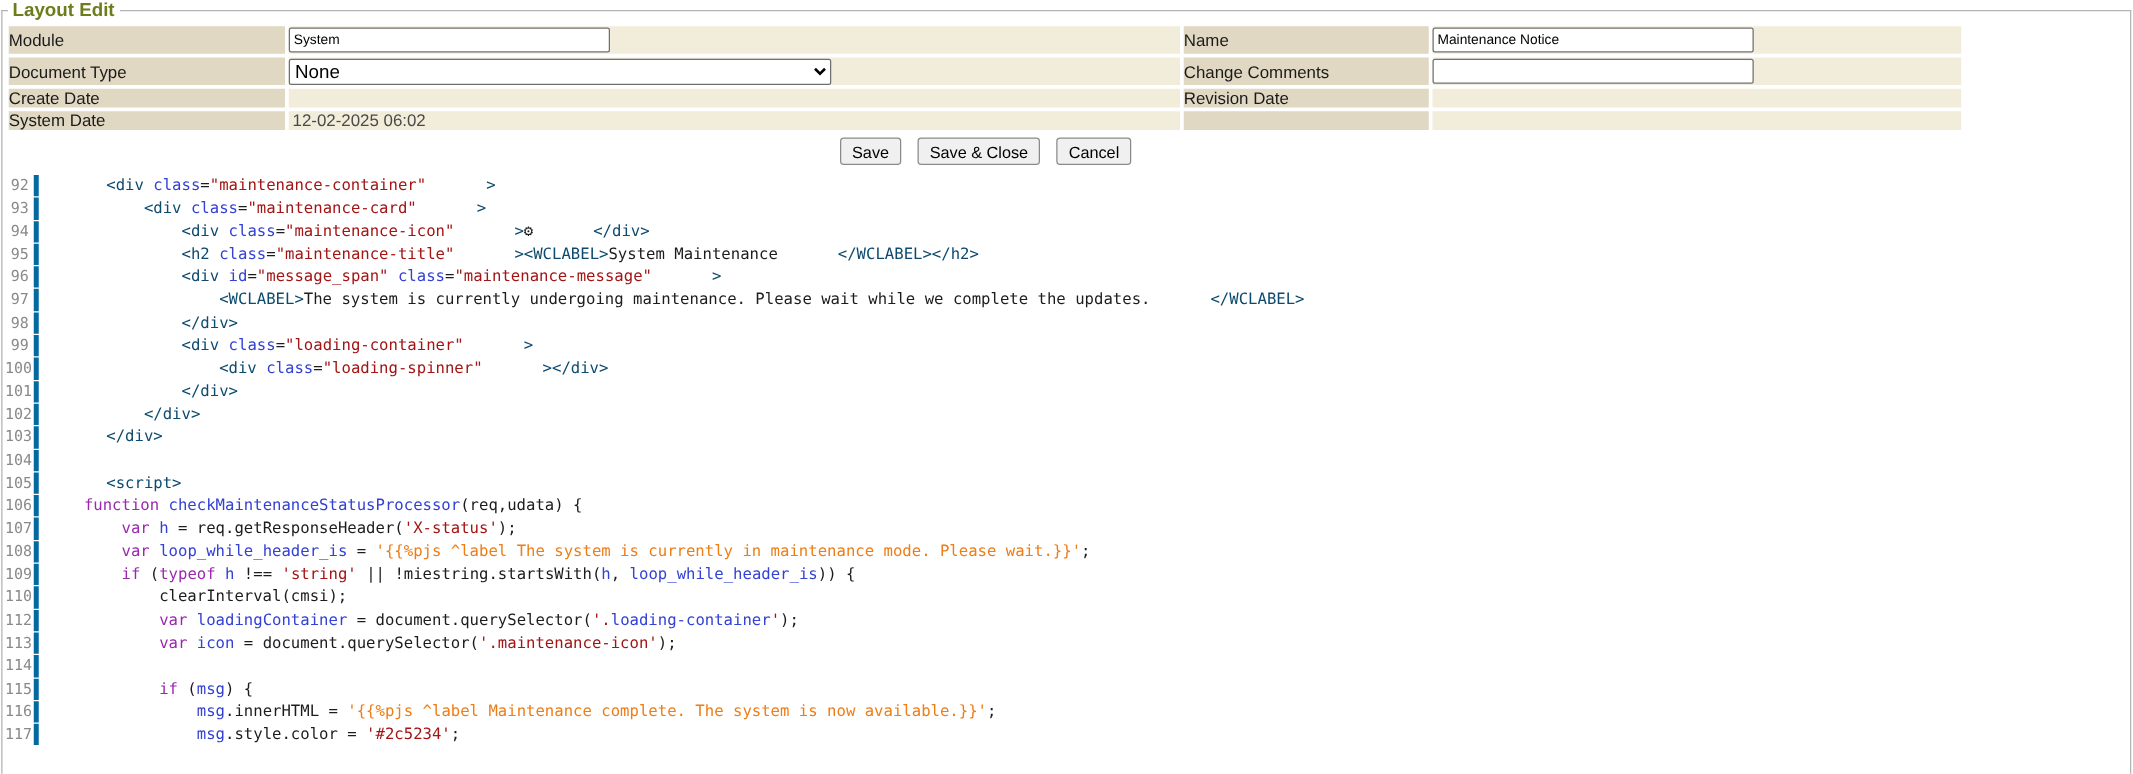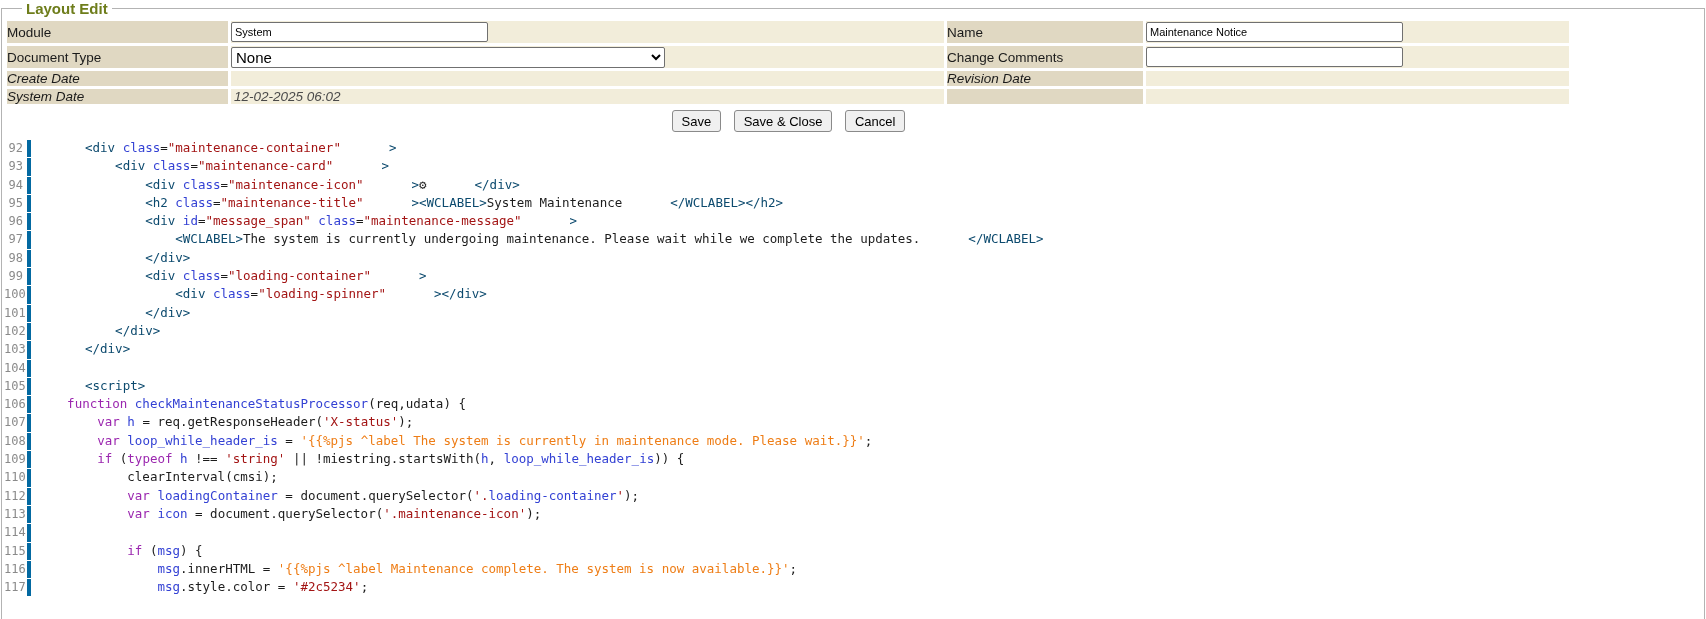--- a/index.html
+++ b/index.html
@@ -7,29 +7,29 @@
   body {
     width:1706px; height:619px; overflow:hidden; background:#ffffff;
     font-family:"Liberation Sans", sans-serif;
   }
   .layout-fieldset {
     border:1px solid #b3b3b3; border-bottom:none;
     margin:0 1px; padding:1px 2px 0 2px; height:640px;
   }
   .layout-legend {
     color:#6e7d1b; font-weight:bold; font-size:15px;
-    padding:0 4px; margin-left:18px;
+    padding:0 4px; margin-left:2px;
   }
   table.form { border-collapse:separate; border-spacing:3px; margin:0; }
   table.form td { padding:0; vertical-align:middle; }
   td.lbl { background:#e0d8c2; font-size:13.5px; color:#1a1a1a; padding:1px 2px 1px 5px; }
   td.val { background:#f2edda; font-size:13.5px; color:#444; padding:0 0 0 1px; }
   .c1 { width:221px; } .c2 { width:713px; } .c3 { width:196px; } .c4 { width:423px; }
   .row-tall td { height:22px; }
-  .row-short td { height:14px;font-style:italic; }
+  .row-short td { height:14px; }
   input.text {
     width:257px; height:20px; border:1px solid #707070; border-radius:2px;
     font-family:"Liberation Sans",sans-serif; font-size:11px; padding:1px 3px;
     margin:0; background:#fff; color:#000;
   }
   select.dd {
     width:434px; height:21px; border:1px solid #707070; border-radius:2px;
     font-family:"Liberation Sans",sans-serif; font-size:15px; background:#fff; color:#000;
   }
   .static-val { display:inline-block; padding-left:3px; color:#4a4a4a; }

